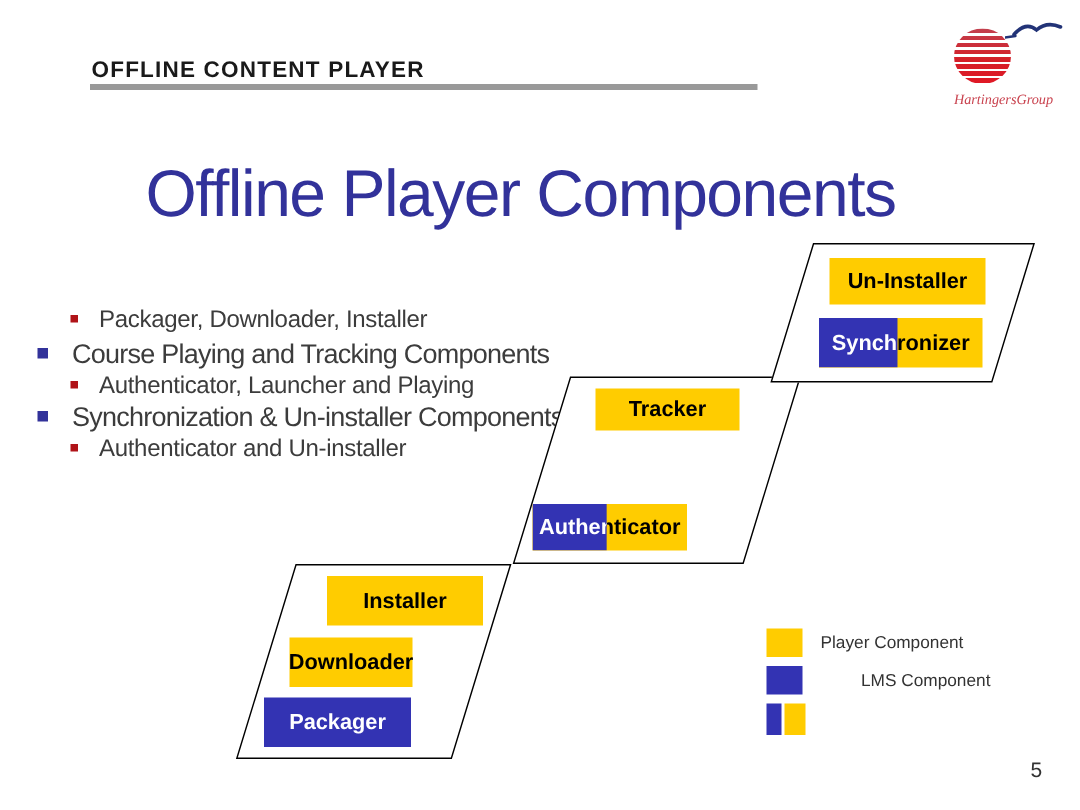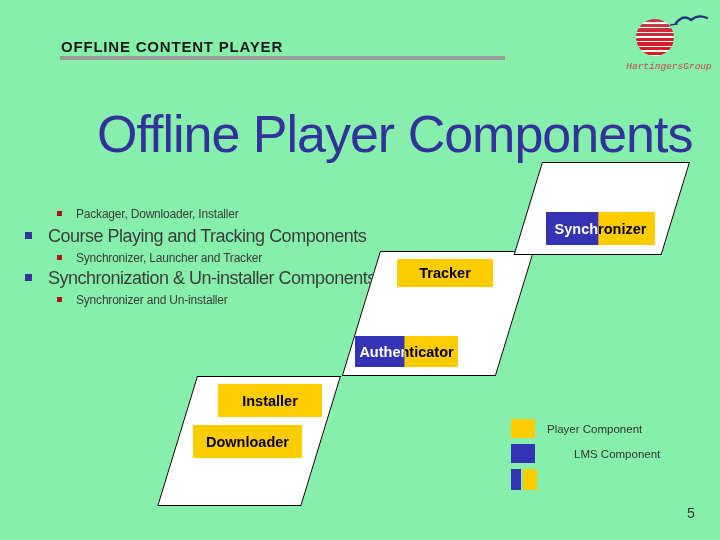--- a/index.html
+++ b/index.html
@@ -1,48 +1,48 @@
 <!DOCTYPE html>
 <html><head>
 <meta charset="utf-8">
 <style>
   html,body{margin:0;padding:0;background:#e8e8e8;}
   .stage{
-    position:relative;width:720px;height:540px;background:#86efac;
+    position:relative;width:720px;height:540px;background:#ffffff;
     font-family:"Liberation Sans", sans-serif;overflow:hidden;
   }
   
   .hdr-title{
     position:absolute;left:61px;top:38px;font-size:15px;font-weight:bold;
     color:#1a1a1a;letter-spacing:0.8px;white-space:nowrap;
   }
   .hdr-rule{position:absolute;left:60px;top:56px;width:445px;height:4px;background:#999999;}
   
   .logo{position:absolute;left:626px;top:8px;width:86px;height:64px;}
   .logo-bird{position:absolute;right:2px;top:2px;width:40px;height:18px;}
   .logo-ball{
     position:absolute;left:10px;top:11px;width:38px;height:37px;border-radius:50%;
     background:
       repeating-linear-gradient(to bottom, rgba(255,255,255,0) 0 3.2px, #ffffff 3.2px 4.7px),
       linear-gradient(#c2404e 0%, #d42029 55%, #e01825 100%);
   }
   .logo-text{
     position:absolute;left:0;bottom:0;width:100%;text-align:center;
-    font-family:Liberation Mono, monospace;font-style:italic;font-size:9.5px;
+    font-family:Liberation Serif, serif;font-style:italic;font-size:9.5px;
     color:#c9434f;white-space:nowrap;
   }
   
   .title{
-    position:absolute;left:97px;top:107px;margin:0;font-size:52px;font-weight:400;
+    position:absolute;left:97px;top:107px;margin:0;font-size:44px;font-weight:400;
     color:#32329A;letter-spacing:-1px;white-space:nowrap;line-height:1.05;
   }
   
   .l1{position:absolute;left:25px;font-size:18px;letter-spacing:-0.5px;color:#3c3c3c;
       line-height:20px;white-space:nowrap;}
-  .l2{position:absolute;left:57px;font-size:12px;letter-spacing:-0.2px;color:#3c3c3c;
+  .l2{position:absolute;left:47px;font-size:16px;letter-spacing:-0.2px;color:#3c3c3c;
       line-height:14px;white-space:nowrap;}
   #b1{top:183px;} #b2{top:226px;} #b3{top:268px;}
   #s1{top:207px;} #s2{top:251px;} #s3{top:293px;}
   .sq1{display:inline-block;width:7px;height:7px;background:#32329A;margin-right:16px;
        vertical-align:middle;position:relative;top:-2px;}
   .sq2{display:inline-block;width:5px;height:5px;background:#B01318;margin-right:14px;
        vertical-align:middle;position:relative;top:-1px;}
   
   .para{
     position:absolute;background:#ffffff;border:1px solid #000000;
@@ -57,21 +57,21 @@
     font-size:14.5px;font-weight:bold;white-space:nowrap;color:#000000;
   }
   .cbox.yellow{background:#FFCC00;}
   .cbox.blue{background:#3333B3;color:#ffffff;}
   #box-uninstaller{left:553px;top:172px;width:104px;height:31px;}
   #box-synchronizer{left:546px;top:212px;width:109px;height:33px;}
   #box-tracker{left:397px;top:259px;width:96px;height:28px;justify-content:center;}
   #box-launcher{left:383px;top:297px;width:99px;height:28px;}
   #box-authenticator{left:355px;top:336px;width:103px;height:31px;}
   #box-installer{left:218px;top:384px;width:104px;height:33px;}
-  #box-downloader{left:193px;top:425px;width:109px;height:33px;}
+  #box-downloader{left:193px;top:425px;width:82px;height:33px;}
   #box-packager{left:176px;top:465px;width:98px;height:33px;}
   .split .base,.split .over{
     position:absolute;inset:0;display:flex;align-items:center;justify-content:center;
   }
   .split .base{background:#FFCC00;color:#000000;}
   .split .over{background:#3333B3;color:#ffffff;}
   #box-synchronizer .over{clip-path:inset(0 52% 0 0);}
   #box-authenticator .over{clip-path:inset(0 52% 0 0);}
   
   .leg-swatch{position:absolute;}
@@ -107,50 +107,56 @@
 
   <h1 class="title">Offline Player Components</h1>
 
   <div class="l2" id="s1">
     <span class="sq2"></span><span>Packager, Downloader, Installer</span>
   </div>
   <div class="l1" id="b2">
     <span class="sq1"></span><span>Course Playing and Tracking Components</span>
   </div>
   <div class="l2" id="s2">
-    <span class="sq2"></span><span>Synchronizer, Launcher and Tracker</span>
+    <span class="sq2"></span><span>Authenticator, Launcher and Playing</span>
   </div>
   <div class="l1" id="b3">
     <span class="sq1"></span><span>Synchronization &amp; Un-installer Components</span>
   </div>
   <div class="l2" id="s3">
-    <span class="sq2"></span><span>Synchronizer and Un-installer</span>
+    <span class="sq2"></span><span>Authenticator and Un-installer</span>
   </div>
 
   <div class="para" id="para-bot"></div>
   <div class="para" id="para-mid"></div>
   <div class="para" id="para-top"></div>
 
+  <div class="cbox yellow" id="box-uninstaller">
+    <span>Un-Installer</span>
+  </div>
   <div class="cbox split" id="box-synchronizer">
     <div class="base">Synchronizer</div>
     <div class="over">Synchronizer</div>
   </div>
   <div class="cbox yellow" id="box-tracker">
     <span>Tracker</span>
   </div>
   <div class="cbox split" id="box-authenticator">
     <div class="base">Authenticator</div>
     <div class="over">Authenticator</div>
   </div>
   <div class="cbox yellow" id="box-installer">
     <span>Installer</span>
   </div>
   <div class="cbox yellow" id="box-downloader">
     <span>Downloader</span>
   </div>
+  <div class="cbox blue" id="box-packager">
+    <span>Packager</span>
+  </div>
 
   <div class="leg-swatch leg-yellow" id="lg1s"></div>
   <div class="leg-label" id="lg1t">Player Component</div>
   <div class="leg-swatch leg-blue" id="lg2s"></div>
   <div class="leg-label" id="lg2t">LMS Component</div>
   <div class="leg-swatch leg-blue" id="lg3s-blue"></div>
   <div class="leg-swatch leg-yellow" id="lg3s-yellow"></div>
   <div class="leg-label" id="lg3t">
   </div>
 

